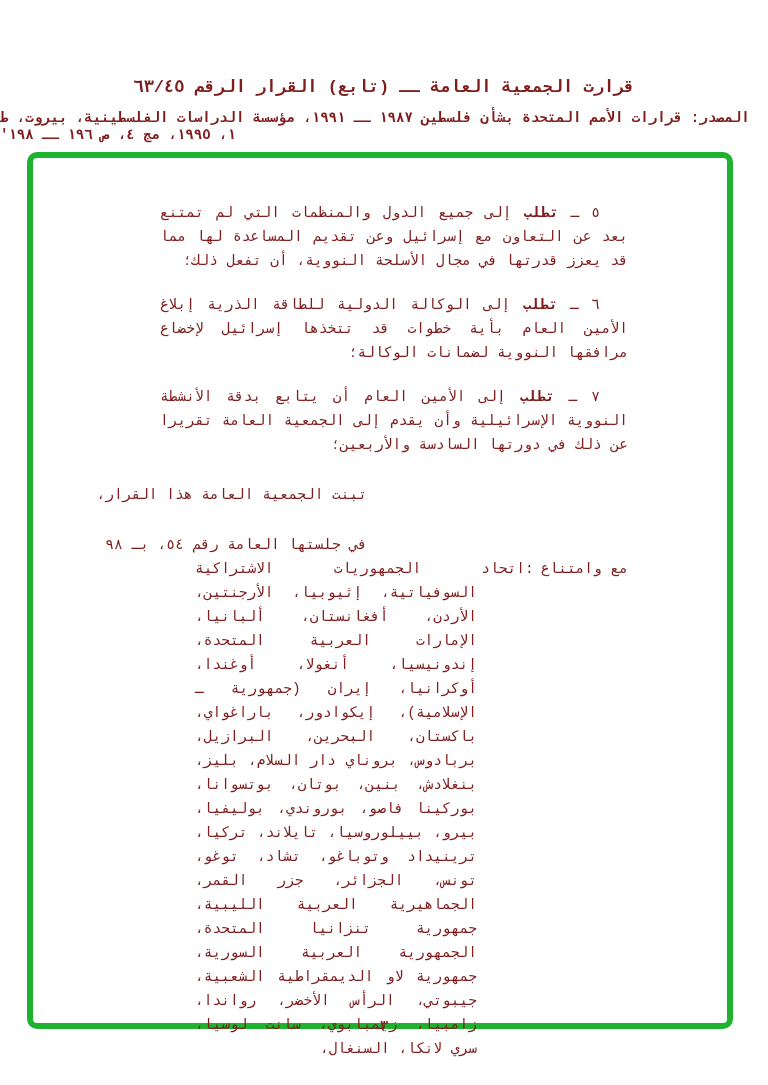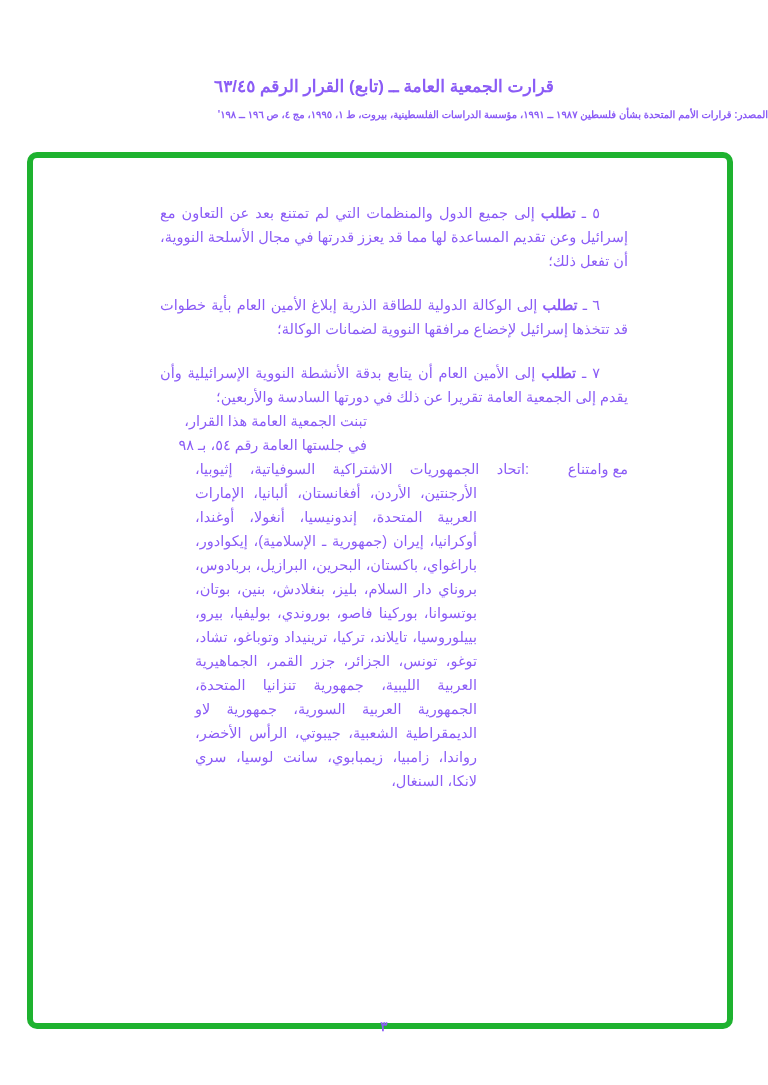--- a/index.html
+++ b/index.html
@@ -1,47 +1,47 @@
 <!DOCTYPE html>
 <html lang="ar"><head>
 <meta charset="utf-8">
 <style>
   html,body { margin:0; padding:0; background:#ffffff; }
   .page {
     position:relative; width:768px; height:1058px; background:#ffffff;
-    font-family:Liberation Sans, sans-serif; color:#8b5cf6; overflow:hidden;
+    font-family:Liberation Mono, monospace; color:#7f1d1d; overflow:hidden;
   }
   .doc-title {
     position:absolute; top:76px; left:0; right:0;
     text-align:center; direction:rtl;
     font-weight:bold; font-size:17px; letter-spacing:0;
   }
   .doc-source {
     position:absolute; top:109px; left:0; right:0;
-    text-align:right; direction:rtl;
-    font-weight:bold; font-size:10px;
+    text-align:left; direction:rtl;
+    font-weight:bold; font-size:14px;
   }
   .green-box {
     position:absolute; left:27px; top:152px; width:706px; height:877px;
     box-sizing:border-box; border:6px solid #1eb22f; border-radius:10px;
     background:transparent;
   }
   .content {
     position:absolute; top:181px; right:140px; width:468px;
     direction:rtl; text-align:justify;
     font-size:14.5px; line-height:24px;
   }
   .para { margin:0; }
   .para.indent { text-indent:28px;margin-top:20px; }
   .bold { font-weight:bold; }
   .adoption {
     width:170px; margin-left:37px; margin-right:auto;
     text-align:left;
   }
-  .adoption-line { white-space:nowrap; }
+  .adoption-line { white-space:nowrap;margin-top:26px; }
   .vote-row { display:flex; column-gap:48px; align-items:flex-start; }
   .vote-label {
     width:103px; flex:0 0 auto;
     display:flex; justify-content:space-between; white-space:nowrap;
   }
   .vote-countries {
     width:282px; flex:0 0 auto;
     text-align:justify; text-indent:-48px;
   }
   .page-num {

